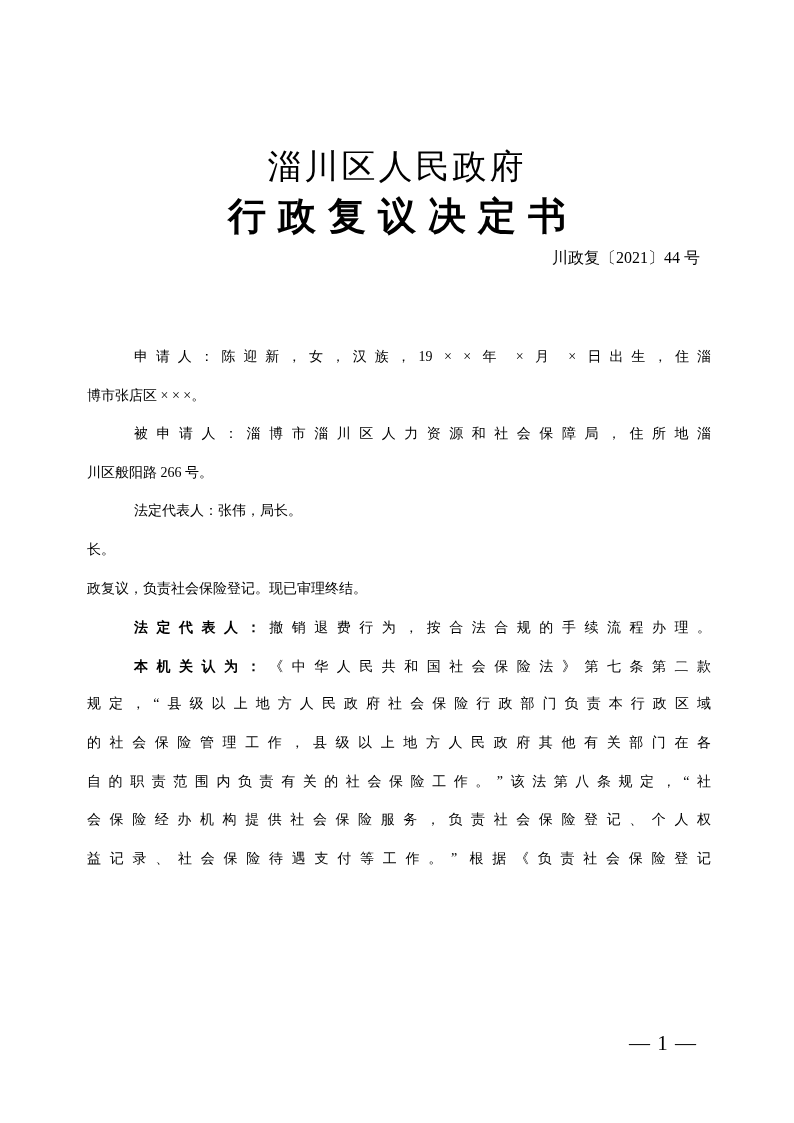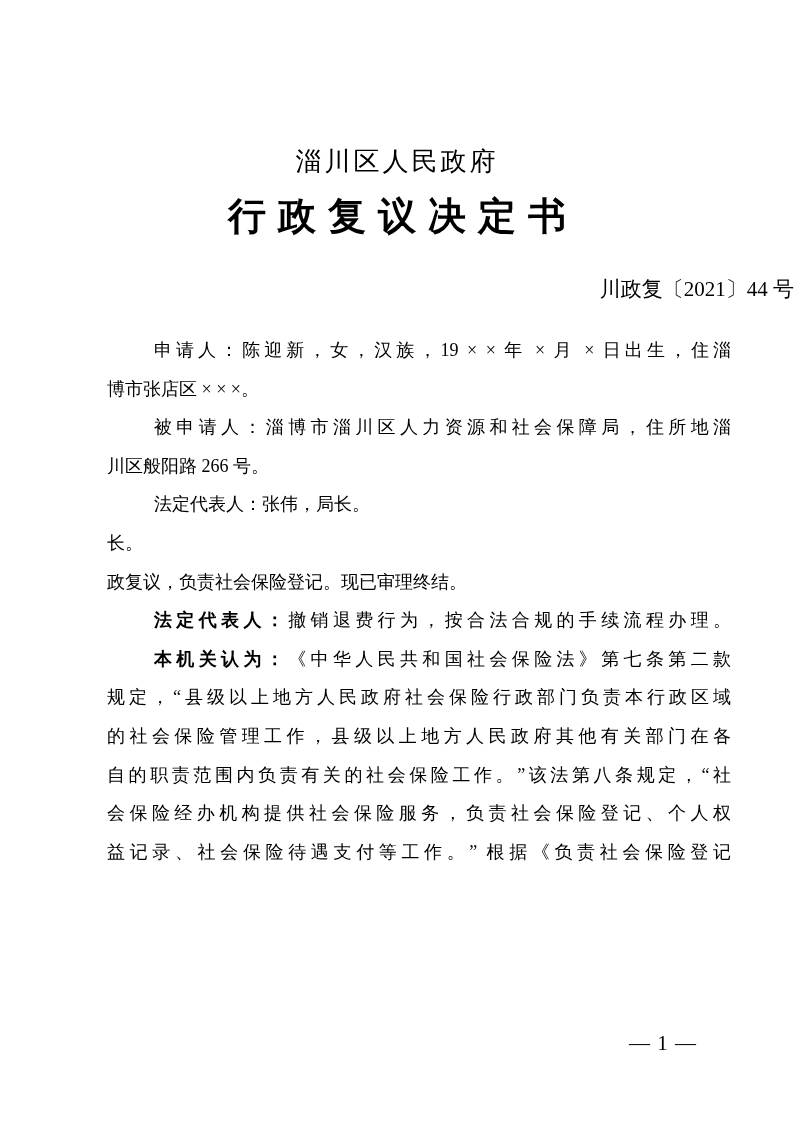--- a/index.html
+++ b/index.html
@@ -15,56 +15,56 @@
     overflow: hidden;
     font-family: "Liberation Serif", "DejaVu Serif", serif;
     color: #000000;
   }
   .org-title {
     position: absolute;
     top: 144px;
     left: 0;
     width: 100%;
     text-align: center;
-    font-size: 26px;
+    font-size: 34px;
     letter-spacing: 3px;
     margin-right: -3px;
     font-weight: 400;
     white-space: nowrap;
   }
   .doc-title {
     position: absolute;
     top: 191px;
     left: 0;
     width: 100%;
     text-align: center;
     font-size: 38px;
     font-weight: 700;
     letter-spacing: 12px;
     text-indent: 12px;
     white-space: nowrap;
   }
   .doc-number {
     position: absolute;
-    top: 275px;
+    top: 248px;
     left: 0;
     width: 100%;
     box-sizing: border-box;
+    padding-right: 94px;
     text-align: right;
-    font-size: 21px;
+    font-size: 16px;
     white-space: nowrap;
   }
   .doc-body {
     position: absolute;
-    top: 331px;
+    top: 338px;
     left: 87px;
     width: 624px;
-    font-size: 18px;
+    font-size: 14px;
     line-height: 38.6px;
-    margin-left: 20px;
   }
   .line {
     width: 100%;
     height: 38.6px;
     overflow: visible;
     text-align: left;
     white-space: normal;
   }
   .line.fill {
     text-align: justify;

